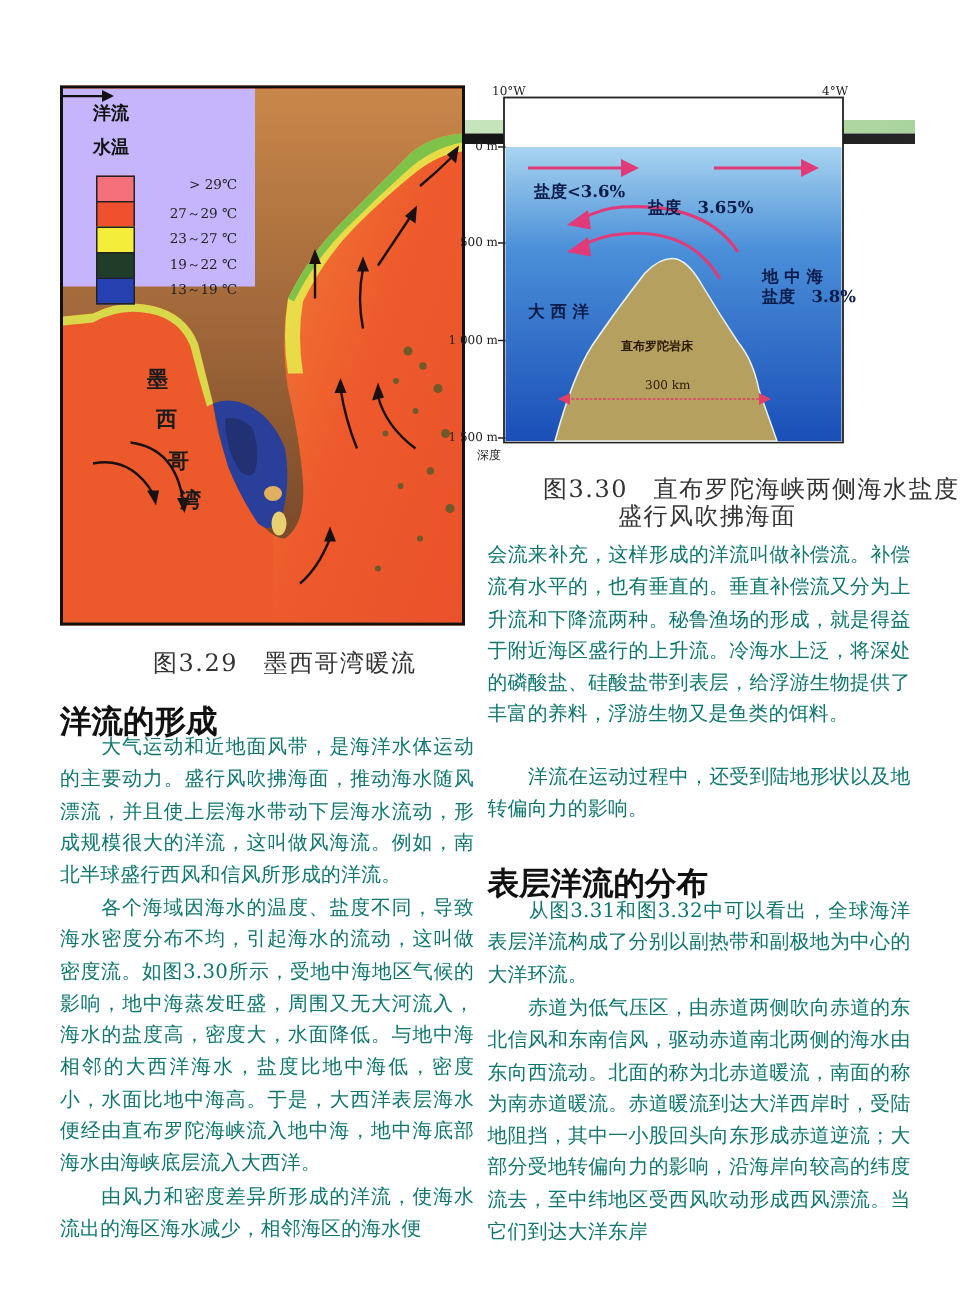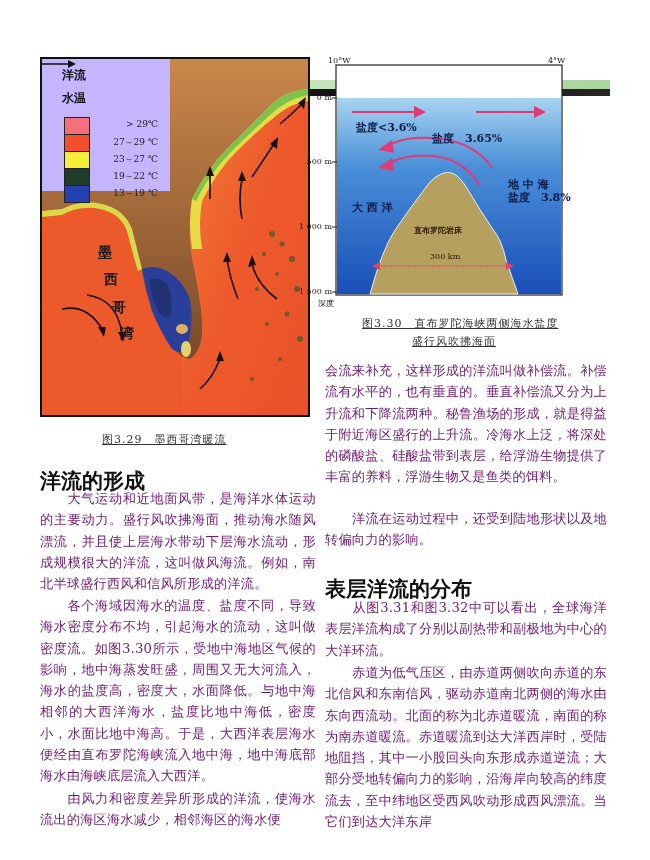--- a/index.html
+++ b/index.html
@@ -22,32 +22,32 @@
   .map { position: absolute; left: 40px; top: 57px; width: 266px; height: 356px;
     border: 2px solid #111; overflow: hidden; background: #e55a2a; }
   .map svg { position: absolute; left: 0; top: 0; }
   .legend { position: absolute; left: 0; top: 0; width: 128px; height: 132px; background: #c4b5fd; }
   .leg-title { position: absolute; font-size: 12px; font-weight: bold; color: #111; }
   .leg-arrow { position: absolute; left: 68px; top: 8px; }
   .swatch { position: absolute; left: 22px; width: 24px; height: 16px; border: 1px solid #222; }
   .sw-label { position: absolute; left: 56px; font-size: 9px; color: #222; width: 60px; text-align: right; }
   .map-label { position: absolute; font-size: 14px; font-weight: bold; color: #1a1a1a; }
 
-  .cap { position: absolute; font-size: 11px; color: #333; letter-spacing: 1px; text-decoration: underline; }
+  .cap { position: absolute; font-size: 16px; color: #333; letter-spacing: 1px; }
 
   
   .diag { position: absolute; left: 320px; top: 60px; width: 300px; height: 250px; }
   .diag svg { position: absolute; left: 0; top: 0; }
   .ax { position: absolute; font-size: 8px; color: #222; }
   .dl { position: absolute; font-size: 11px; font-weight: bold; color: #0b1c4a; }
 
   
   .section-title { position: absolute; font-family: "DejaVu Sans", sans-serif; font-weight: bold;
     font-size: 21px; color: #111; }
-  .para { position: absolute; font-size: 13.2px; line-height: 21.3px; color: #701a75;
+  .para { position: absolute; font-size: 13.2px; line-height: 21.3px; color: #0f766e;
     text-align: justify; letter-spacing: 0.2px; }
   .para .ind { display: inline-block; width: 27px; }
 </style>
 </head>
 <body>
 
 <div class="hdr">
   <div class="hdr-green"></div>
   <div class="hdr-dark"></div>
   <span class="pg-num">72</span>

